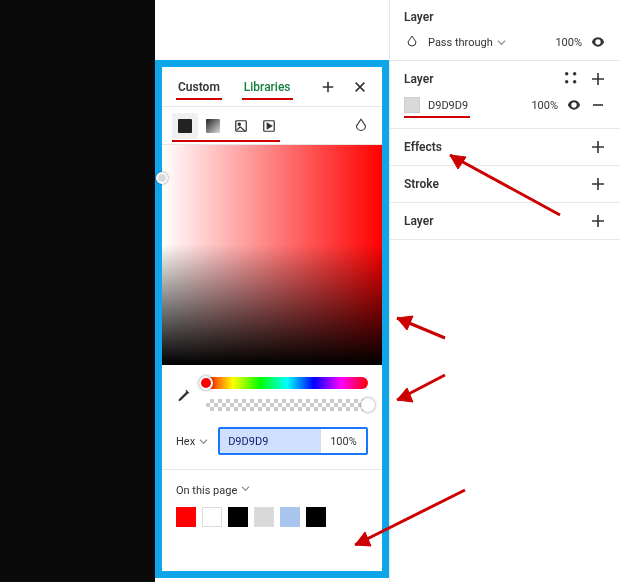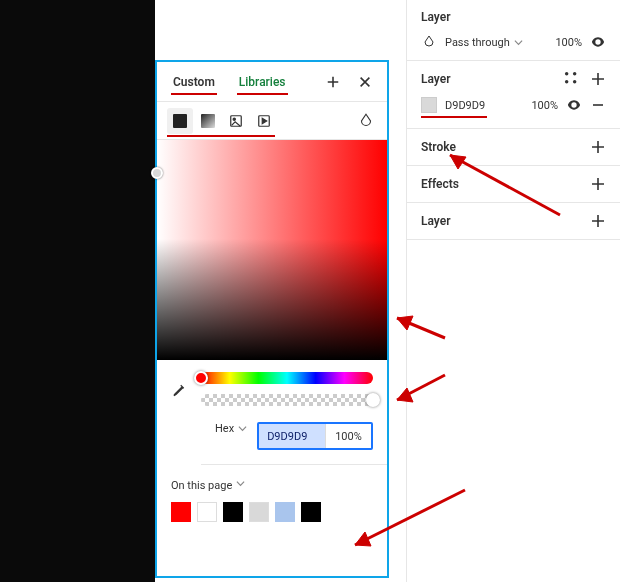--- a/index.html
+++ b/index.html
@@ -2,21 +2,21 @@
 <html><head>
 <meta charset="utf-8">
 <style>
   * { box-sizing: border-box; margin: 0; padding: 0; font-family: -apple-system, BlinkMacSystemFont, "Segoe UI", Roboto, sans-serif; }
   body { width: 620px; height: 582px; background: #fff; position: relative; overflow: hidden; }
 
   .canvas { position: absolute; left: 0; top: 0; width: 155px; height: 582px; background: #0a0a0a; }
 
   .picker {
     position: absolute; left: 155px; top: 60px; width: 234px; height: 518px;
-    background: #fff; z-index: 10; border: 2px solid #0ea5e9;
+    background: #fff; z-index: 10; border: 7px solid #0ea5e9;
     display: flex; flex-direction: column;
   }
   .picker-header {
     display: flex; align-items: center; height: 40px; border-bottom: 1px solid #e6e6e6;
     padding: 0 8px 0 14px; gap: 4px;
   }
   .tab { font-size: 12px; font-weight: 600; color: #333; padding: 4px 2px; cursor: pointer; }
   .tab.inactive { color: #15803d; font-weight: 500; }
   .tab-underline { border-bottom: 2px solid #cc0000; margin-bottom: -2px; }
   .spacer { flex: 1; }
@@ -42,33 +42,33 @@
   .sliders { flex: 1; display: flex; flex-direction: column; gap: 10px; }
   .track { position: relative; height: 12px; border-radius: 6px; }
   .hue { background: linear-gradient(to right, #ff0000, #ffff00, #00ff00, #00ffff, #0000ff, #ff00ff, #ff0000); }
   .alpha {
     background:
       linear-gradient(45deg, #ccc 25%, transparent 25%, transparent 75%, #ccc 75%) 0 0/8px 8px,
       linear-gradient(45deg, #ccc 25%, #fff 25%, #fff 75%, #ccc 75%) 4px 4px/8px 8px;
   }
   .thumb { position: absolute; top: 50%; width: 14px; height: 14px; border-radius: 50%; border: 2px solid #fff; box-shadow: 0 0 3px rgba(0,0,0,.5); transform: translate(-50%,-50%); }
 
-  .hexrow { display: flex; align-items: flex-start; gap: 10px; padding: 10px 14px 14px 14px; font-size: 11px; color: #333; border-bottom: 1px solid #e6e6e6; margin-left: 44px; }
+  .hexrow { display: flex; align-items: center; gap: 10px; padding: 10px 14px 14px 14px; font-size: 11px; color: #333; border-bottom: 1px solid #e6e6e6; }
   .hexlabel { display: flex; align-items: center; gap: 4px; cursor: pointer; }
   .hexbox { display: flex; align-items: center; border: 2px solid #1a75ff; border-radius: 2px; height: 28px; overflow: hidden; flex: 1; }
   .hexval { flex: 1; padding: 0 8px; font-size: 11px; color: #0b1d66; background: #cfe0ff; height: 100%; display: flex; align-items: center; }
   .hexpct { width: 46px; border-left: 1px solid #dcdcdc; text-align: center; font-size: 11px; color: #333; height: 100%; display: flex; align-items: center; justify-content: center; }
 
   .pagecolors { padding: 14px; }
   .pagehdr { display: flex; align-items: flex-start; gap: 4px; font-size: 11px; color: #333; margin-bottom: 10px; cursor: pointer; }
   .swrow { display: flex; gap: 6px; }
   .sw2 { width: 20px; height: 20px; cursor: pointer; border: 1px solid #ddd; }
 
   
-  .props { position: absolute; right: 0; top: 0; width: 214px; height: 582px; background: #fff; border-left: 1px solid #e6e6e6; }
+  .props { position: absolute; right: 0; top: 0; width: 231px; height: 582px; background: #fff; border-left: 1px solid #e6e6e6; }
   .section { border-bottom: 1px solid #e6e6e6; padding: 10px 14px; }
   .section-h { display: flex; align-items: center; justify-content: space-between; font-size: 12px; font-weight: 600; color: #333; }
   .section-h .add { width: 16px; height: 16px; cursor: pointer; color: #333; }
   .layer-row { display: flex; align-items: center; gap: 8px; margin-top: 10px; font-size: 11px; color: #333; }
   .blend { display: flex; align-items: center; gap: 4px; cursor: pointer; }
   .pct { flex: 1; text-align: right; }
   .eye { width: 16px; height: 16px; cursor: pointer; }
   .fill-row { display: flex; align-items: center; gap: 8px; margin-top: 10px; font-size: 11px; color: #333; }
   .chip { width: 16px; height: 16px; border: 1px solid #ccc; cursor: pointer; }
   .fill-under { height: 2px; background: #cc0000; margin-top: 3px; width: 66px; }
@@ -131,30 +131,30 @@
         </svg>
       <svg class="minus" viewBox="0 0 16 16">
           <path d="M3 8h10" stroke="#333" stroke-width="1.6"></path>
         </svg>
     </div>
     <div class="fill-under"></div>
   </div>
 
   <div class="section">
     <div class="section-h">
-      <span>Stroke</span>
+      <span>Effects</span>
       <svg class="add" viewBox="0 0 16 16">
           <path d="M8 2v12M2 8h12" stroke="#333" stroke-width="1.6"></path>
         </svg>
     </div>
   </div>
 
   <div class="section">
     <div class="section-h">
-      <span>Effects</span>
+      <span>Stroke</span>
       <svg class="add" viewBox="0 0 16 16">
           <path d="M8 2v12M2 8h12" stroke="#333" stroke-width="1.6"></path>
         </svg>
     </div>
   </div>
 
   <div class="section">
     <div class="section-h">
       <span>Layer</span>
       <svg class="add" viewBox="0 0 16 16">

